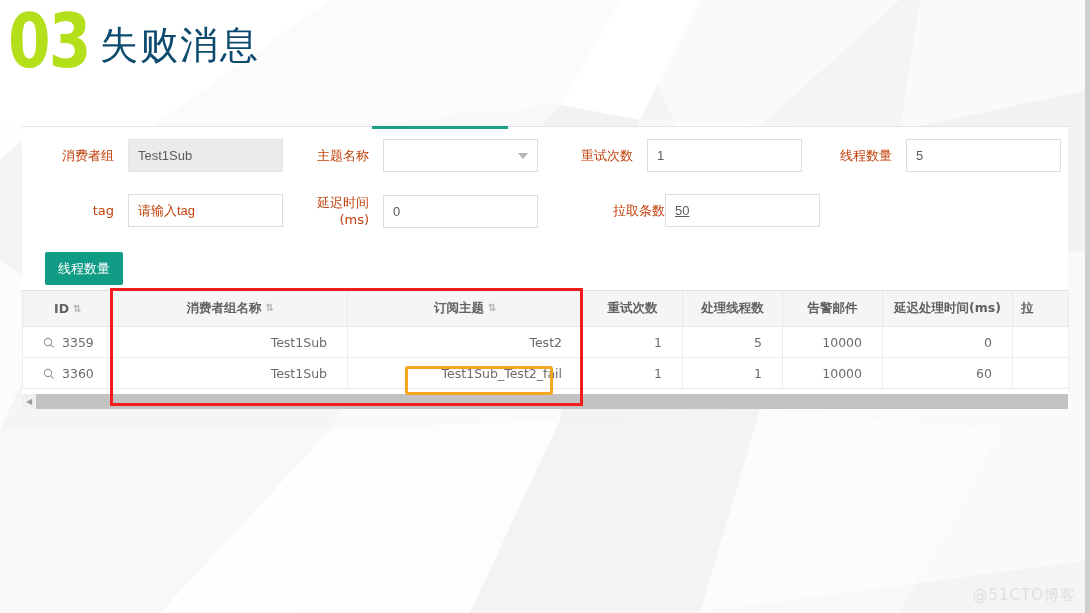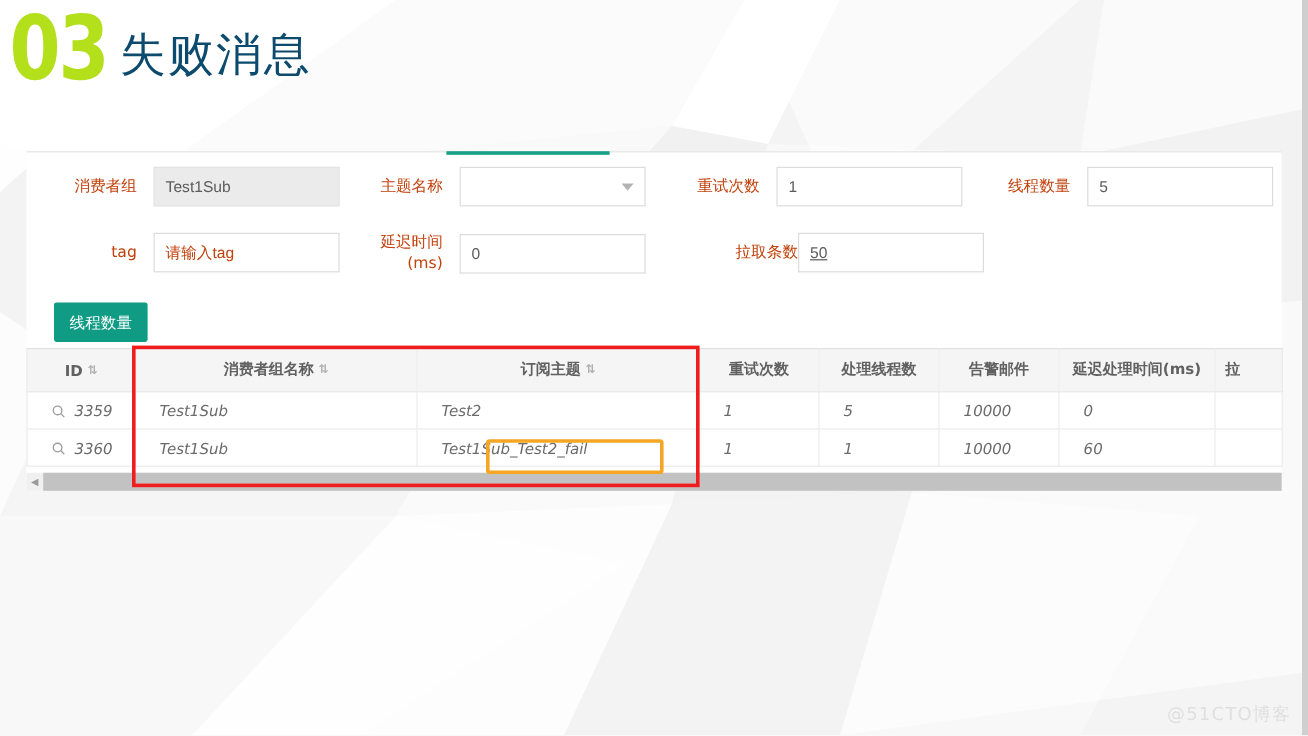--- a/index.html
+++ b/index.html
@@ -172,26 +172,25 @@
     text-align: center;
     padding: 0 4px;
     white-space: nowrap;
     overflow: hidden;
   }
   table.grid td {
     height: 31px;
     border: 1px solid #ececec;
     font-size: 12.5px;
     color: #6b6b6b;
-    text-align: left;
+    text-align: right;
     padding: 0 20px;
     background: #fff;
     white-space: nowrap;
     overflow: hidden;
-    font-style: italic;
   }
   td.id-cell { text-align: left; padding-left: 16px; }
   .sort-ico {
     display: inline-block;
     width: 8px;
     position: relative;
     margin-left: 4px;
     top: -1px;
     color: #b0b0b0;
     font-size: 10px;

